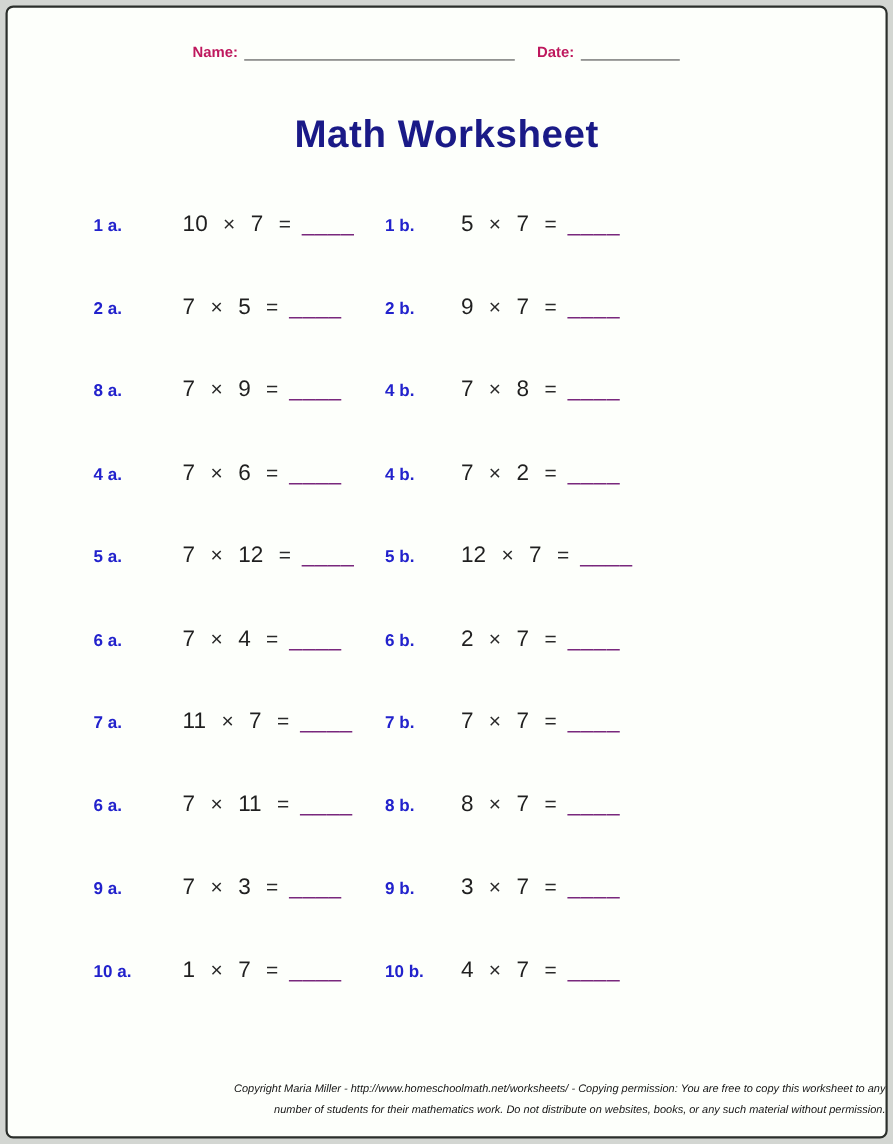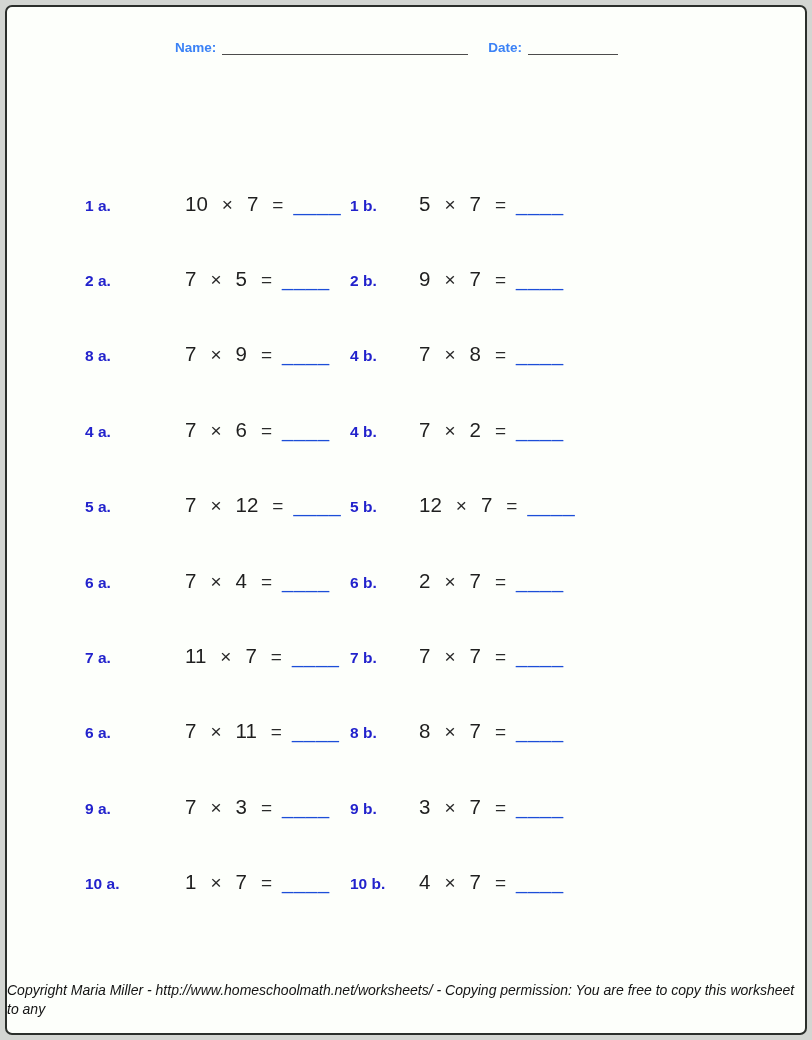--- a/index.html
+++ b/index.html
@@ -20,21 +20,21 @@
   }
   
   .header-line {
     position: absolute;
     left: 168px; top: 33px;
     width: 470px;
     display: flex;
     align-items: flex-end;
     font-size: 13.5px;
     font-weight: bold;
-    color: #3b82f6;
+    color: #be185d;
   }
   .fill-line {
     display: inline-block;
     border-bottom: 1.6px solid #4c4c4c;
     height: 15px;
   }
   .name-line { width: 246px; margin-left: 6px; }
   .date-line { width: 90px; margin-left: 6px; }
   .date-label { margin-left: 20px; }
   
@@ -57,63 +57,64 @@
   .prow {
     display: grid;
     grid-template-columns: 343px 1fr;
     height: 75.4px;
     align-items: center;
   }
   .cell {
     display: flex;
     align-items: baseline;
   }
-  .cell-a { padding-left: 78px; gap: 19px; }
+  .cell-a { padding-left: 78px; }
   .cell-b { padding-left: 0; }
   .plabel {
     font-size: 15.5px;
     font-weight: bold;
     color: #2222cc;
     flex: 0 0 81px;
   }
   .cell-b .plabel { flex-basis: 69px; }
   .expr {
     display: flex;
     align-items: baseline;
     gap: 14px;
     font-size: 20.5px;
     color: #1f1f1f;
     text-align: right;
   }
   .expr .op { font-size: 19px; color: #2a2a2a; }
-  .blank { color: #1d4ed8; letter-spacing: 0.5px; margin-left: -4px; }
+  .blank { color: #701a75; letter-spacing: 0.5px; margin-left: -4px; }
   
   .footer {
     position: absolute;
     left: 0; bottom: 14px;
     width: 100%;
-    text-align: left;
+    text-align: right;
     font-style: italic;
-    font-size: 14px;
+    font-size: 10px;
     color: #141414;
     line-height: 19px;
   }
 </style>
 </head>
 <body>
 
 <div class="page">
 
   <div class="header-line">
     <span>Name:</span>
     <span class="fill-line name-line"></span>
     <span class="date-label">Date:</span>
     <span class="fill-line date-line"></span>
   </div>
 
+  <div class="title">Math Worksheet</div>
 
   <div class="problems" id="problems">
     <div class="prow">
       <div class="cell cell-a">
         <span class="plabel">1 a.</span>
         <span class="expr">
           <span>10</span>
           <span class="op">×</span>
           <span>7</span>
           <span class="op">=</span>
@@ -335,15 +336,16 @@
           <span>7</span>
           <span class="op">=</span>
           <span class="blank">____</span>
         </span>
       </div>
     </div>
   </div>
 
   <div class="footer">
     <div>Copyright Maria Miller - http://www.homeschoolmath.net/worksheets/ - Copying permission: You are free to copy this worksheet to any</div>
+    <div>number of students for their mathematics work. Do not distribute on websites, books, or any such material without permission.</div>
   </div>
 
 </div>
 
 </body></html>

